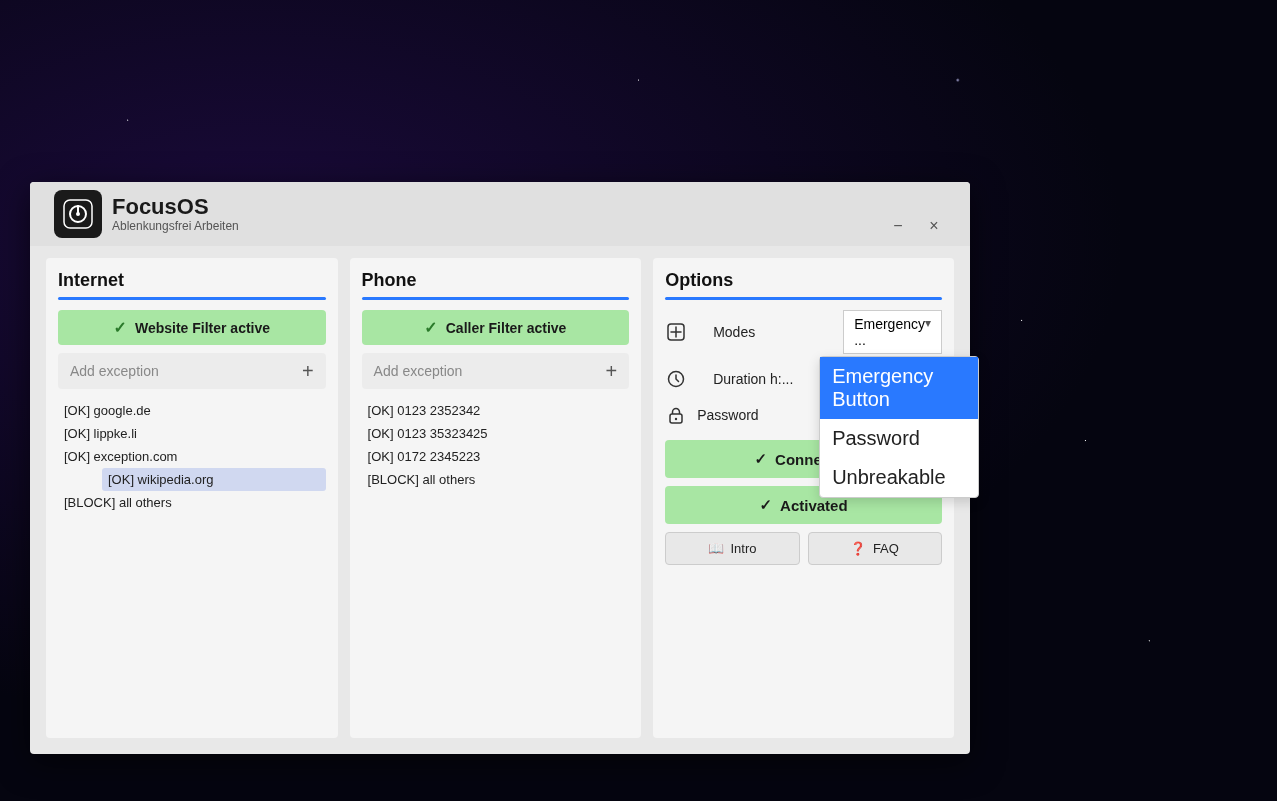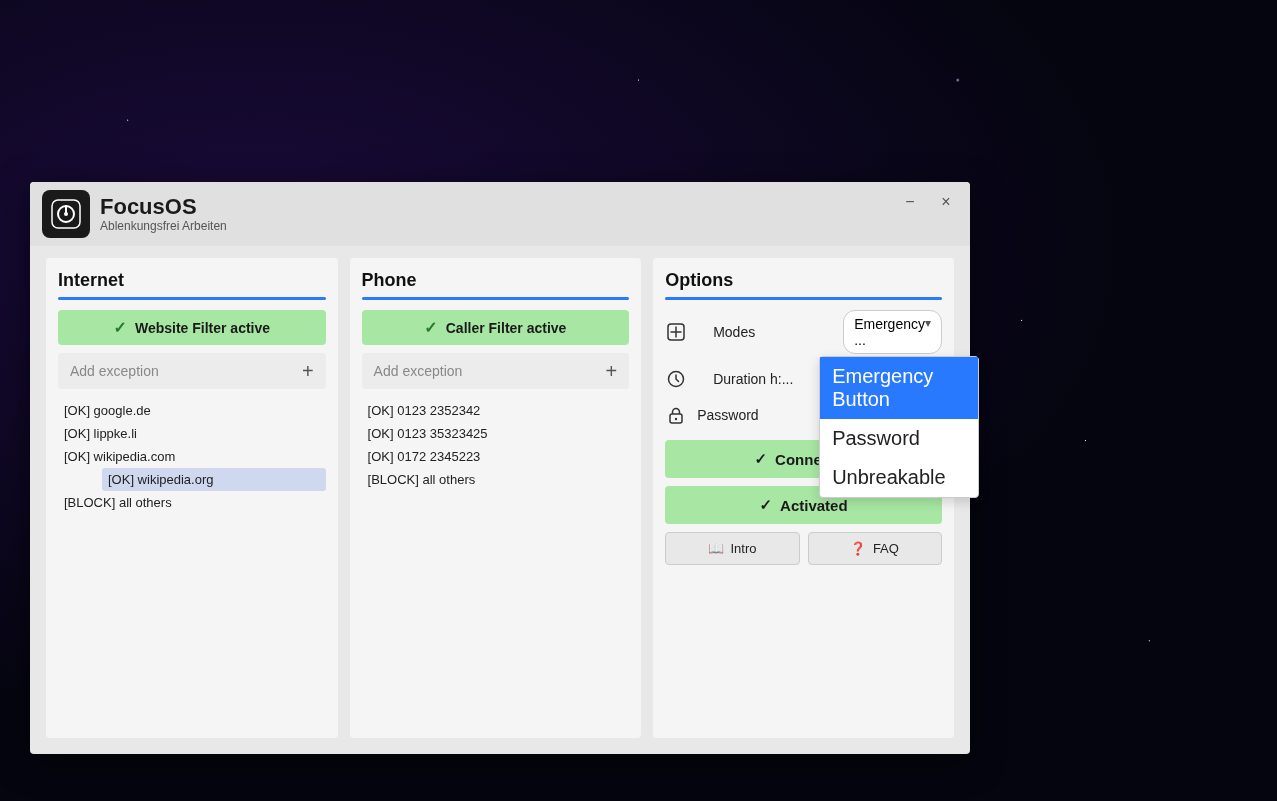--- a/index.html
+++ b/index.html
@@ -50,22 +50,22 @@
       left: 30px;
       width: 940px;
       background: #e8e8e8;
       border-radius: 4px;
       box-shadow: 0 8px 32px rgba(0,0,0,0.6);
     }
 
     
     .title-bar {
       display: flex;
-      align-items: flex-start;
-      padding: 8px 12px;
+      align-items: flex-end;
+      padding: 8px 24px;
       background: #e0e0e0;
       border-radius: 4px 4px 0 0;
       justify-content: space-between;
     }
 
     .title-bar-left {
       display: flex;
       align-items: center;
       gap: 10px;
     }
@@ -354,21 +354,21 @@
         <span class="check">✓</span>
         <span>Website Filter active</span>
       </button>
       <div class="add-exception-row">
         <span class="add-exception-text">Add exception</span>
         <button class="add-exception-btn">+</button>
       </div>
       <div>
         <div class="list-item">[OK] google.de</div>
         <div class="list-item">[OK] lippke.li</div>
-        <div class="list-item">[OK] wikipedia.com</div>
+        <div class="list-item">[OK] exception.com</div>
         <div class="list-item highlighted">[OK] wikipedia.org</div>
         <div class="list-item">[BLOCK] all others</div>
       </div>
     </div>
 
     <div class="panel">
       <div class="panel-title">Phone</div>
       <div class="panel-divider"></div>
       <button class="status-btn">
         <span class="check">✓</span>
@@ -392,21 +392,21 @@
 
       <div class="options-row">
         <div class="options-icon">
           <svg width="18" height="18" viewBox="0 0 18 18" fill="none" xmlns="http://www.w3.org/2000/svg">
             <rect x="1" y="1" width="16" height="16" rx="3" stroke="#333" stroke-width="1.5" fill="none"></rect>
             <path d="M4 9h10M9 4v10" stroke="#333" stroke-width="1.5" stroke-linecap="round"></path>
           </svg>
         </div>
         <span class="options-label">Modes</span>
         <div class="dropdown-wrapper">
-          <div style="display:flex;align-items:flex-start;border:1px solid #ccc;border-radius:12px;background:#fff;padding:5px 10px;cursor:pointer;position:relative;margin-left:24px;">
+          <div style="display:flex;align-items:flex-start;border:1px solid #ccc;border-radius:0;background:#fff;padding:5px 10px;cursor:pointer;position:relative;margin-left:24px;">
             <span style="flex:1;font-size:14px;">Emergency ...</span>
             <span style="font-size:12px;color:#555;">▾</span>
           </div>
 
           <div class="dropdown-popup">
             <div class="dropdown-option active">Emergency Button</div>
             <div class="dropdown-option">Password</div>
             <div class="dropdown-option">Unbreakable</div>
           </div>
         </div>

